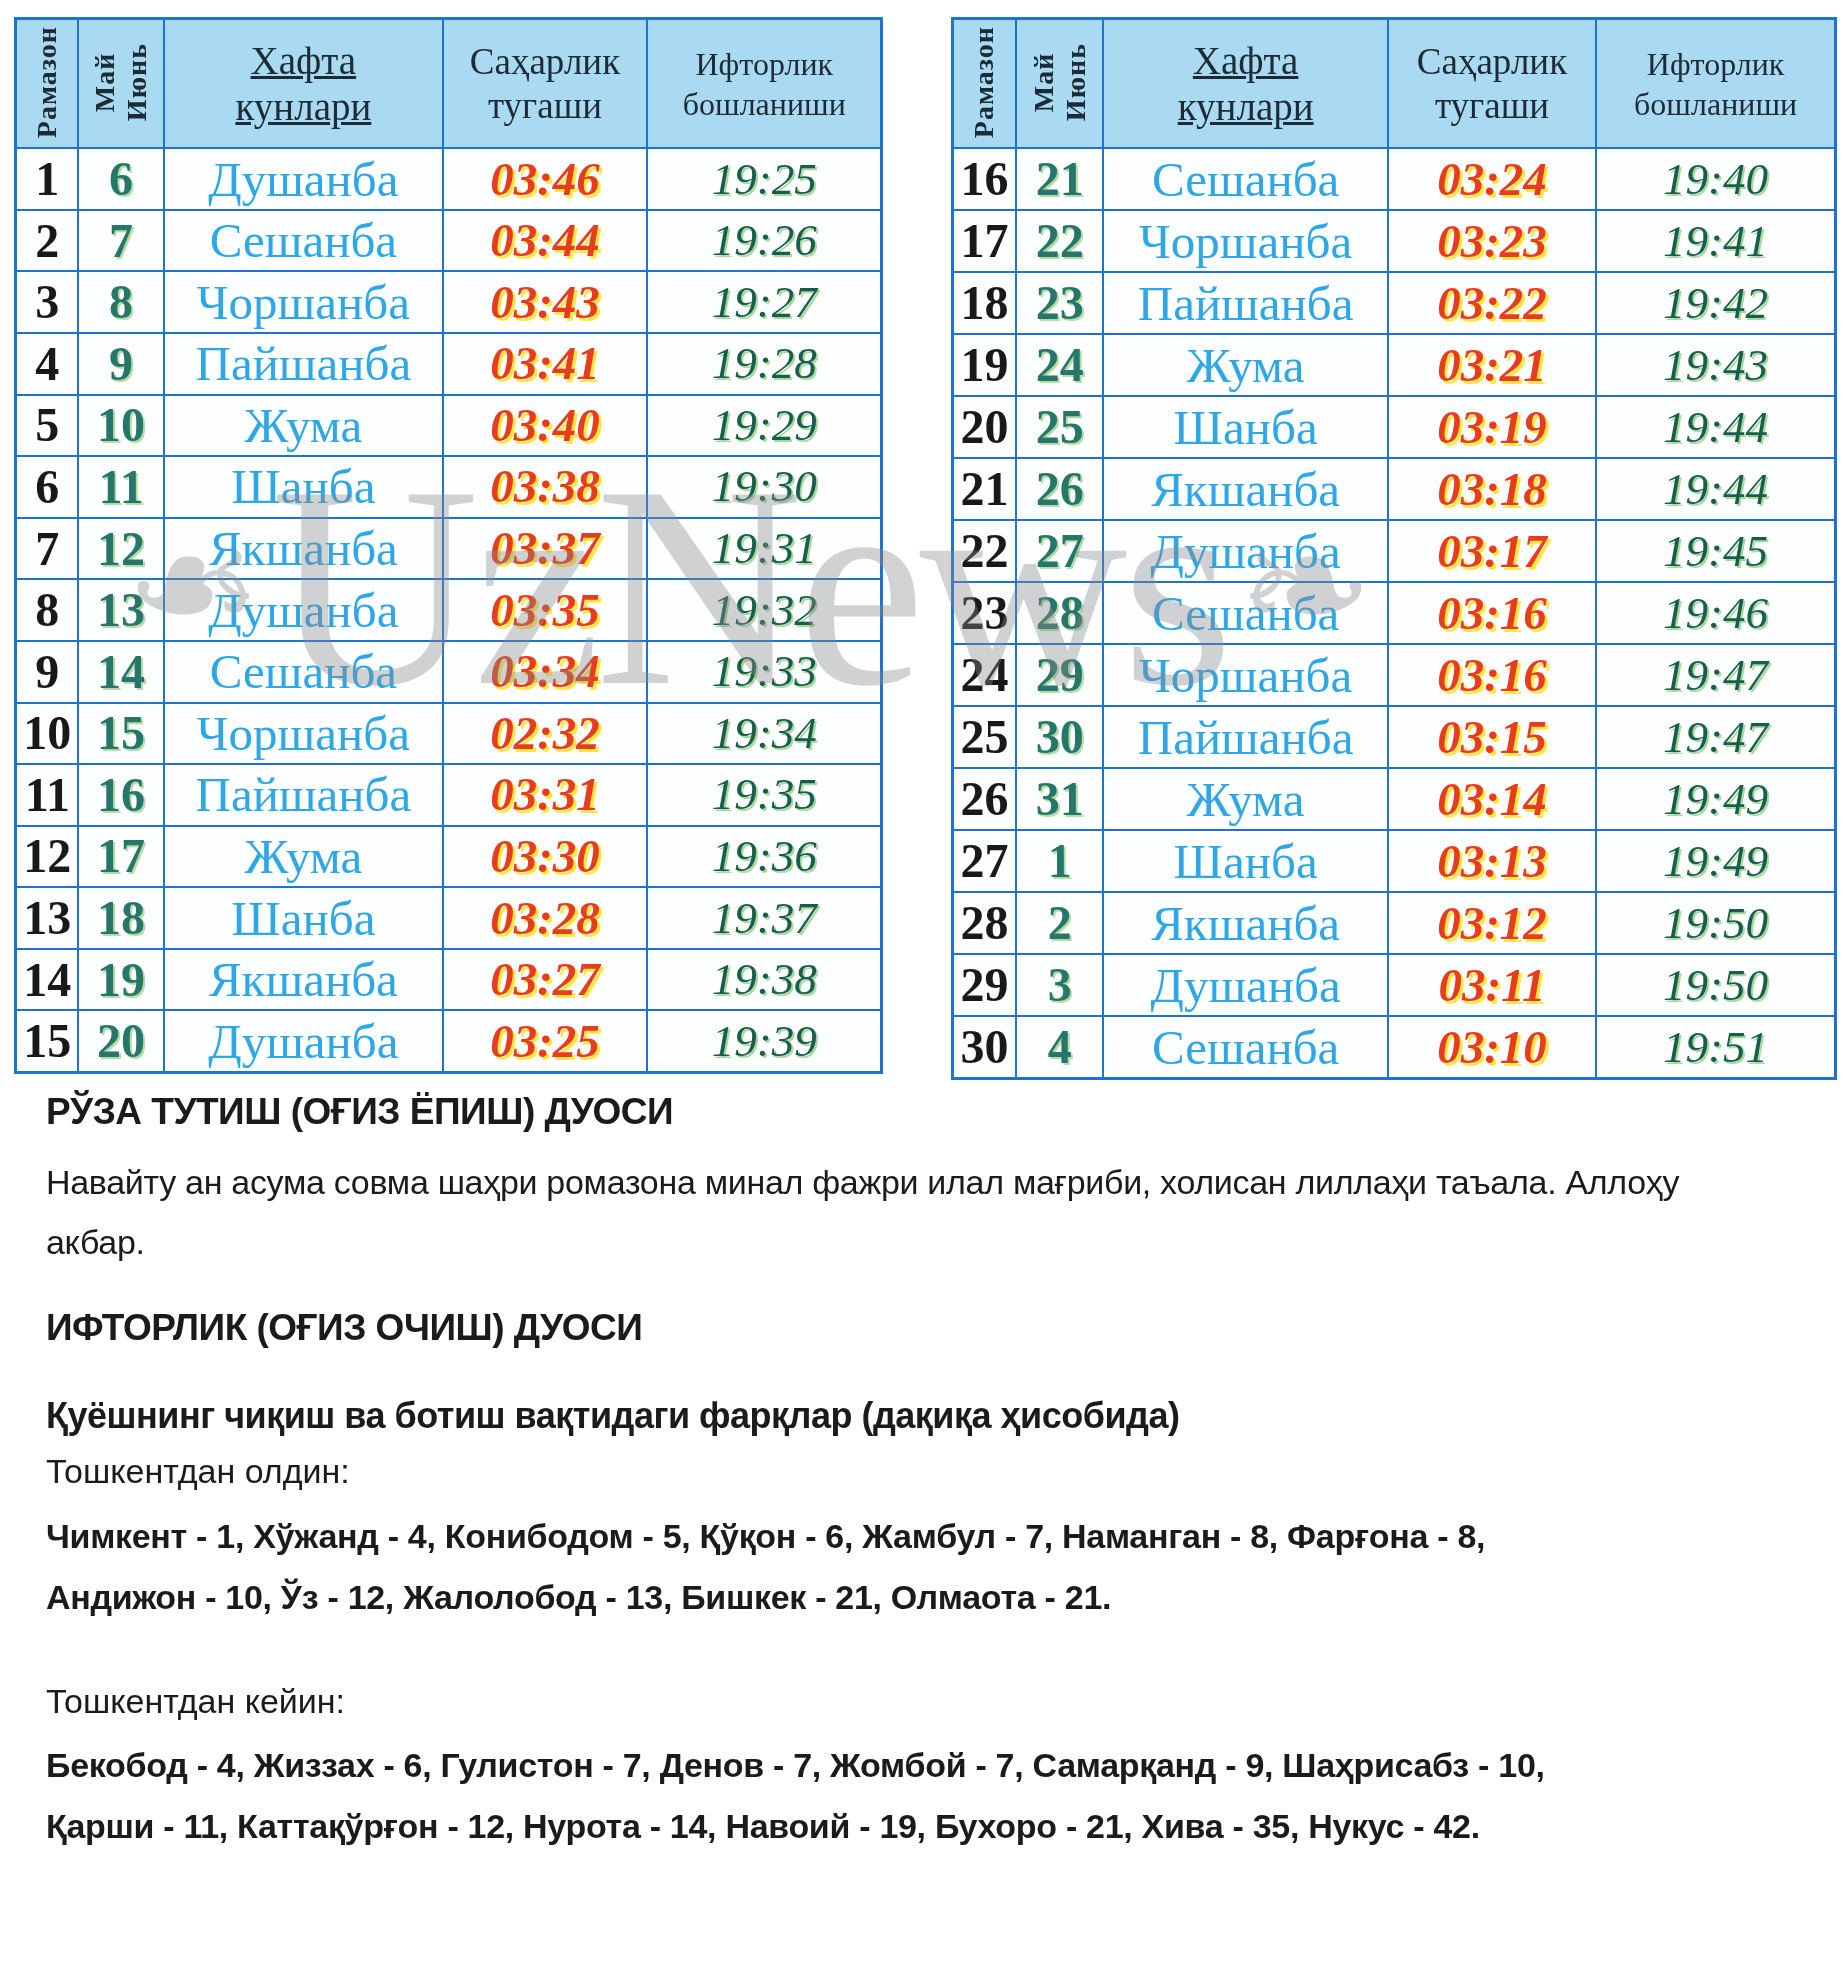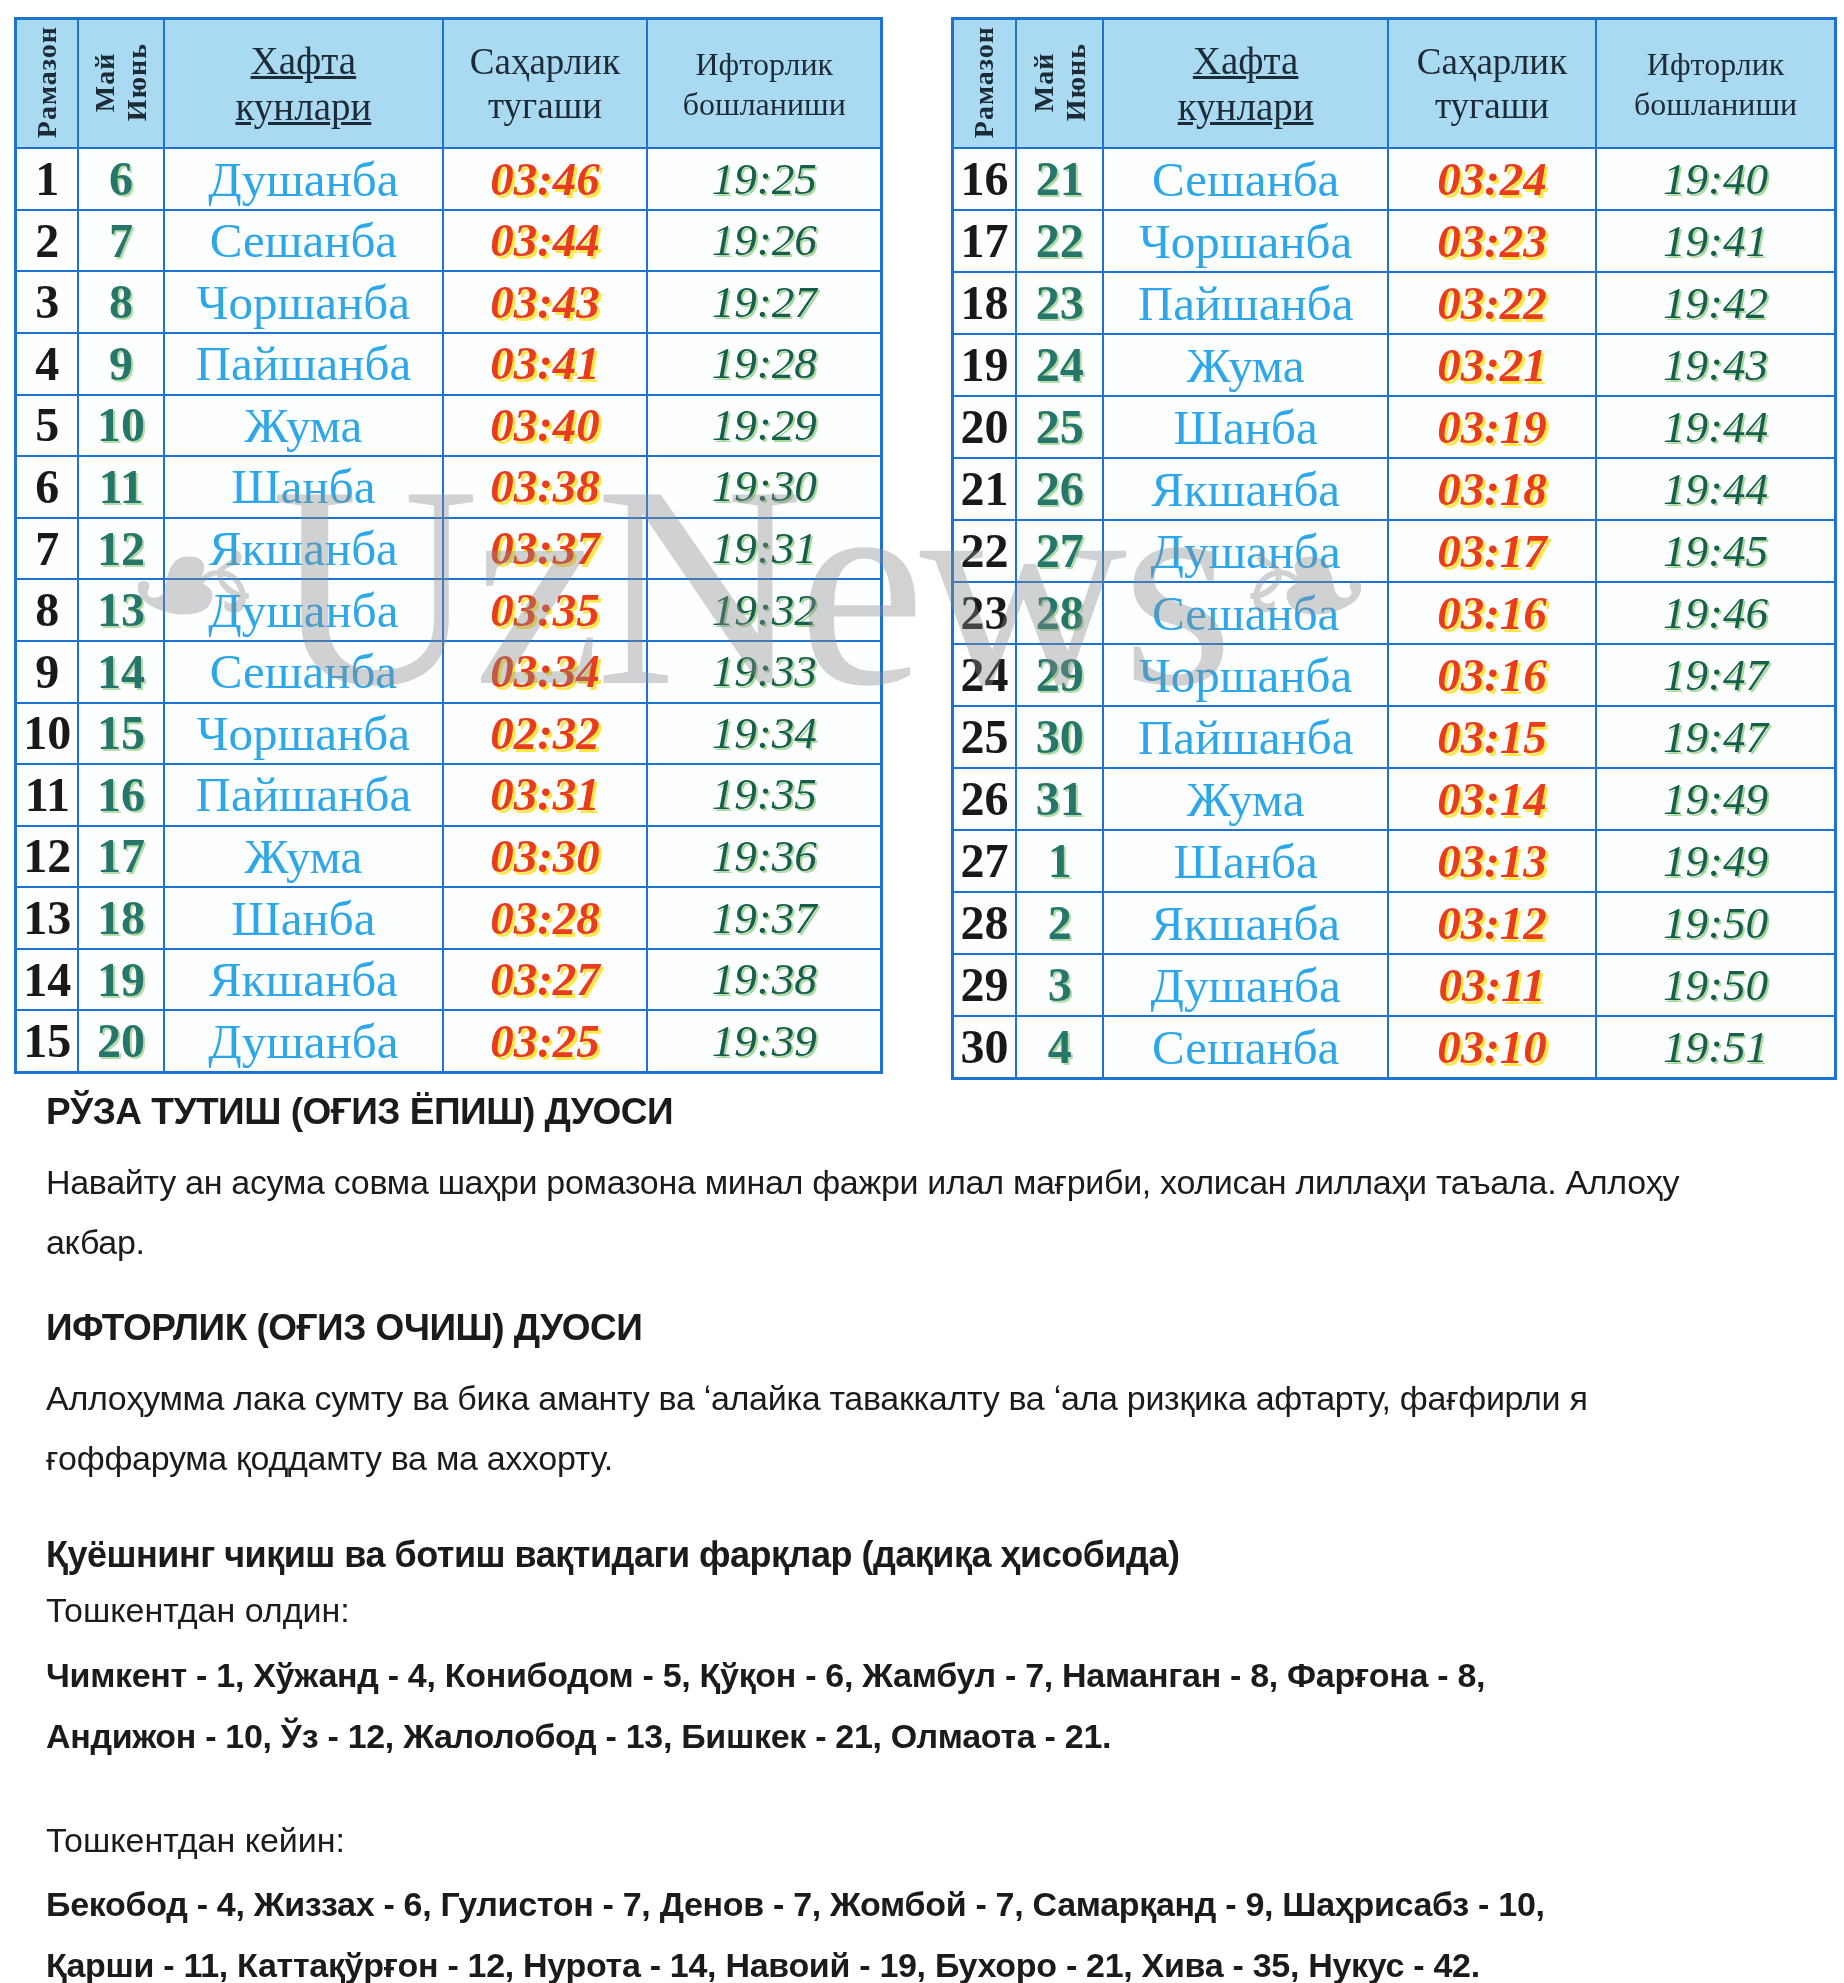--- a/index.html
+++ b/index.html
@@ -405,21 +405,20 @@
     <span class="wm-orn wm-orn-left">❧</span>
     <span class="wm-text">UzNews</span>
     <span class="wm-orn">❧</span>
   </div>
 
   <div class="text-block">
     <div class="sec-title">РЎЗА ТУТИШ (ОҒИЗ ЁПИШ) ДУОСИ</div>
     <div class="para">Навайту ан асума совма шаҳри ромазона минал фажри илал мағриби, холисан лиллаҳи таъала. Аллоҳу акбар.</div>
 
     <div class="sec-title" style="margin-top:35px;">ИФТОРЛИК (ОҒИЗ ОЧИШ) ДУОСИ</div>
-    <div class="para">Аллоҳумма лака сумту ва бика аманту ва ʻалайка таваккалту ва ʻала ризқика афтарту, фағфирли я ғоффарума қоддамту ва ма аххорту.</div>
 
     <div class="diff-title">Қуёшнинг чиқиш ва ботиш вақтидаги фарқлар (дақиқа ҳисобида)</div>
 
     <div class="sub-label">Тошкентдан олдин:</div>
     <div class="lines">
         <span>Чимкент - 1, Хўжанд - 4, Конибодом - 5, Қўқон - 6, Жамбул - 7, Наманган - 8, Фарғона - 8,</span>
         <span>Андижон - 10, Ўз - 12, Жалолобод - 13, Бишкек - 21, Олмаота - 21.</span>
       </div>
 
     <div class="sub-label">Тошкентдан кейин:</div>

